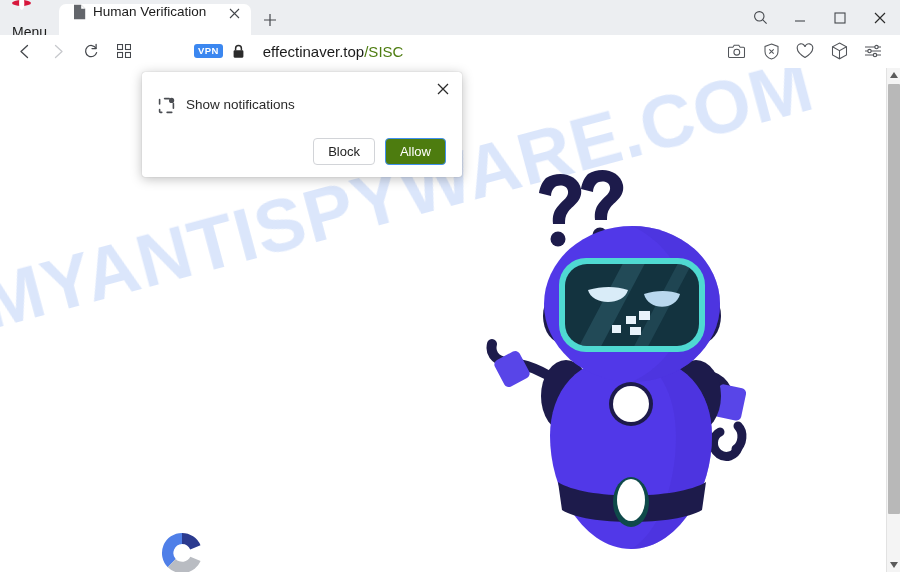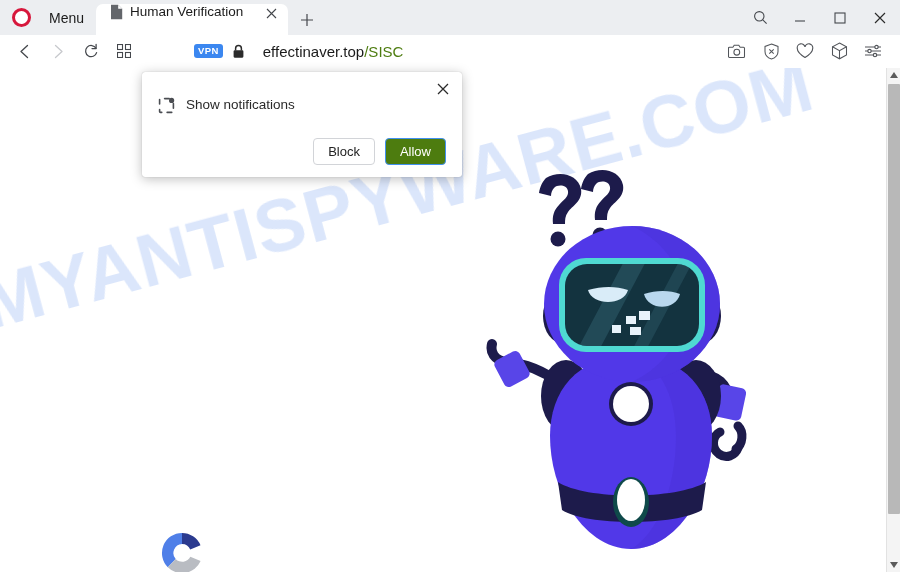--- a/index.html
+++ b/index.html
@@ -17,23 +17,24 @@
   }
 
   
   .tabstrip {
     position: absolute; top: 0; left: 0;
     width: 900px; height: 35px;
     background: #eceef1;
     display: flex; align-items: flex-end;
   }
   .menu-btn {
-    display: flex; align-items: center; gap: 18px;
+    display: flex; gap: 18px;
     height: 35px; padding: 0 10px 0 12px;
     cursor: default;
+    flex-direction: column;
   }
   .opera-logo {
     width: 19px; height: 19px; border-radius: 50%;
     border: 3.2px solid #d7173c;
     background: #fff;
     position: relative;
   }
   .opera-logo::after {
     content: ""; position: absolute;
     left: 50%; top: 50%; transform: translate(-50%,-50%);

